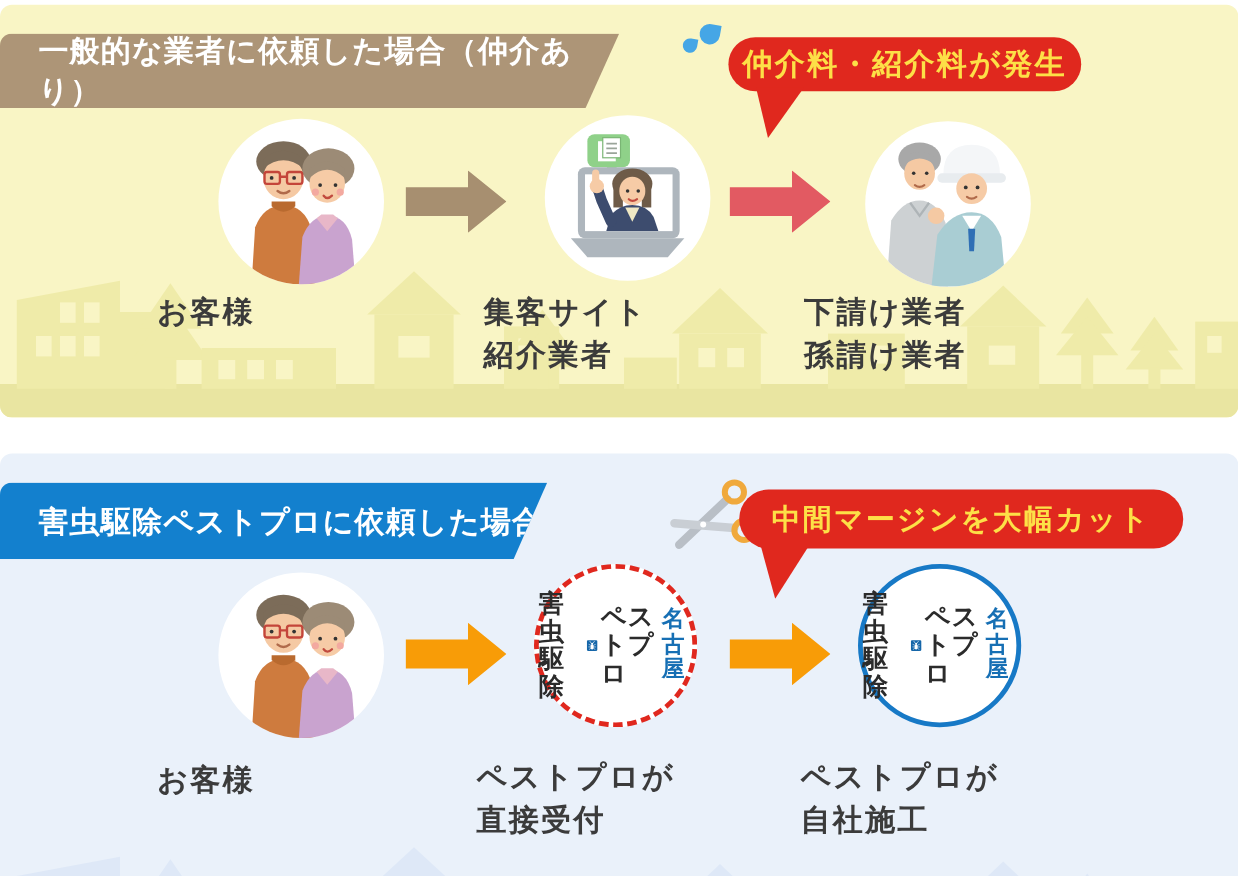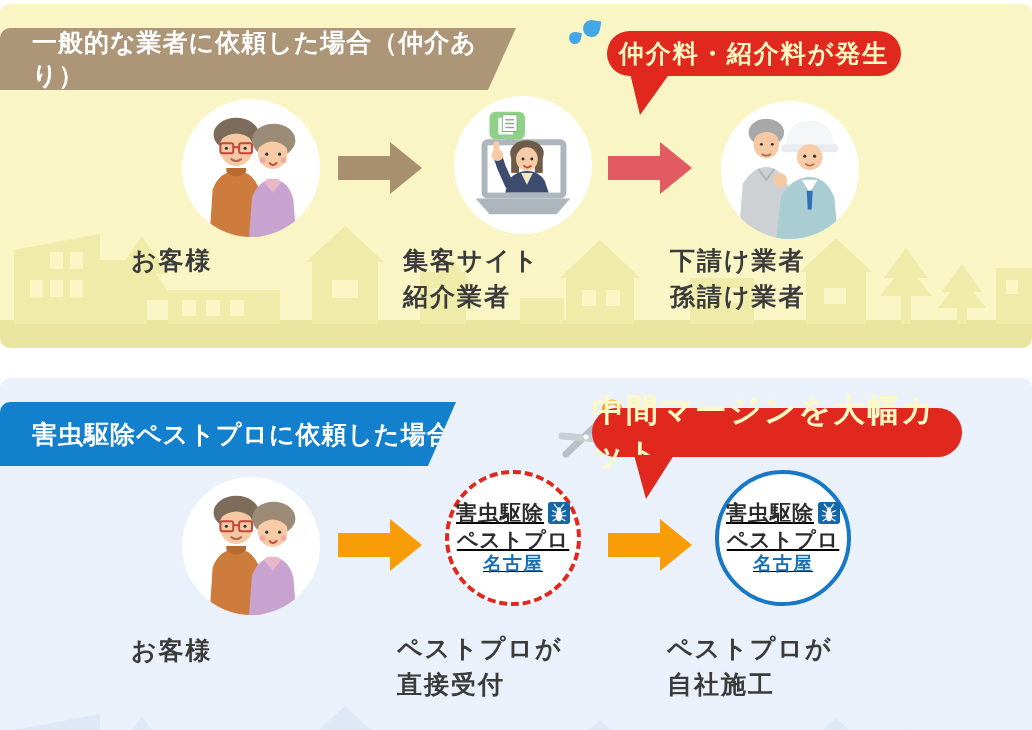--- a/index.html
+++ b/index.html
@@ -13,37 +13,37 @@
   .panel-top .skyline{color:var(--general-silhouette,#EFEBA9);--panel-bg:var(--general-bg,#F9F5C5);--ground:#E9E5A1;}
   .panel-bottom .skyline{color:var(--pestpro-silhouette,#DEE8F7);--panel-bg:var(--pestpro-bg,#EAF1FA);--ground:#D7E2F2;}
 
   .banner{position:absolute;left:0;top:0;display:flex;align-items:center;
           color:#fff;font-size:25px;letter-spacing:1px;padding-left:32px;box-sizing:border-box;
           clip-path:polygon(0 0,100% 0,calc(100% - 28px) 100%,0 100%);border-radius:10px 0 0 0;margin-top:24px;}
   .banner-general{width:516px;height:62px;background:var(--general-banner,#AD9577);}
   .banner-pestpro{width:456px;height:64px;background:var(--pestpro-banner,#1380CE);}
 
   .badge-pill{position:absolute;display:flex;align-items:center;justify-content:center;
-              background:var(--badge-red,#E0281E);color:#fef9c3;border-radius:28px;letter-spacing:2px;}
+              background:var(--badge-red,#E0281E);color:#fde047;border-radius:28px;letter-spacing:2px;}
   .badge-pill-general{left:607px;top:27px;width:294px;height:45px;font-size:25px;}
-  .badge-pill-pestpro{left:592px;top:30px;width:370px;height:49px;font-size:32px;}
+  .badge-pill-pestpro{left:616px;top:30px;width:370px;height:49px;font-size:24px;}
   .badge-tail{position:absolute;width:42px;height:44px;}
   .badge-tail-general{left:630px;top:69px;}
   .badge-tail-pestpro{left:634px;top:77px;}
   .badge-tail polygon{fill:var(--badge-red,#E0281E);}
 
   .drop{position:absolute;background:#45A6E6;border-radius:0 55% 55% 55%;transform:rotate(100deg);}
   .drop-small{left:569px;top:28px;width:12px;height:12px;}
   .drop-big{left:583px;top:16px;width:17px;height:17px;}
   .scissors{position:absolute;left:556px;top:18px;width:72px;height:72px;}
 
   .circle{position:absolute;width:138px;height:138px;border-radius:50%;background:#fff;overflow:hidden;}
   .circle svg{display:block;width:100%;height:100%;}
   .logo-circle{position:absolute;width:136px;height:136px;border-radius:50%;background:#fff;
-               display:flex;flex-direction:column;align-items:center;justify-content:center;gap:3px;box-sizing:border-box;text-decoration:underline;}
+               display:flex;flex-direction:row;align-items:center;justify-content:center;gap:3px;box-sizing:border-box;}
   .logo-dashed{left:445px;top:92px;border:4px dashed var(--badge-red,#E0281E);}
   .logo-solid{left:715px;top:92px;border:4px solid #1779C6;}
   .logo-line{display:flex;align-items:center;gap:4px;font-size:21px;color:#2B2B2B;letter-spacing:1px;line-height:1.1;}
   .logo-city{font-size:19px;color:var(--nagoya-blue,#166FB4);}
   .bug-badge{width:22px;height:22px;display:block;}
 
   .arrow{position:absolute;width:84px;height:52px;}
   .arrow polygon{fill:currentColor;}
   .arrow-general{color:var(--general-arrow,#A78F70);}
   .arrow-broker{color:var(--broker-arrow,#E25A62);}

